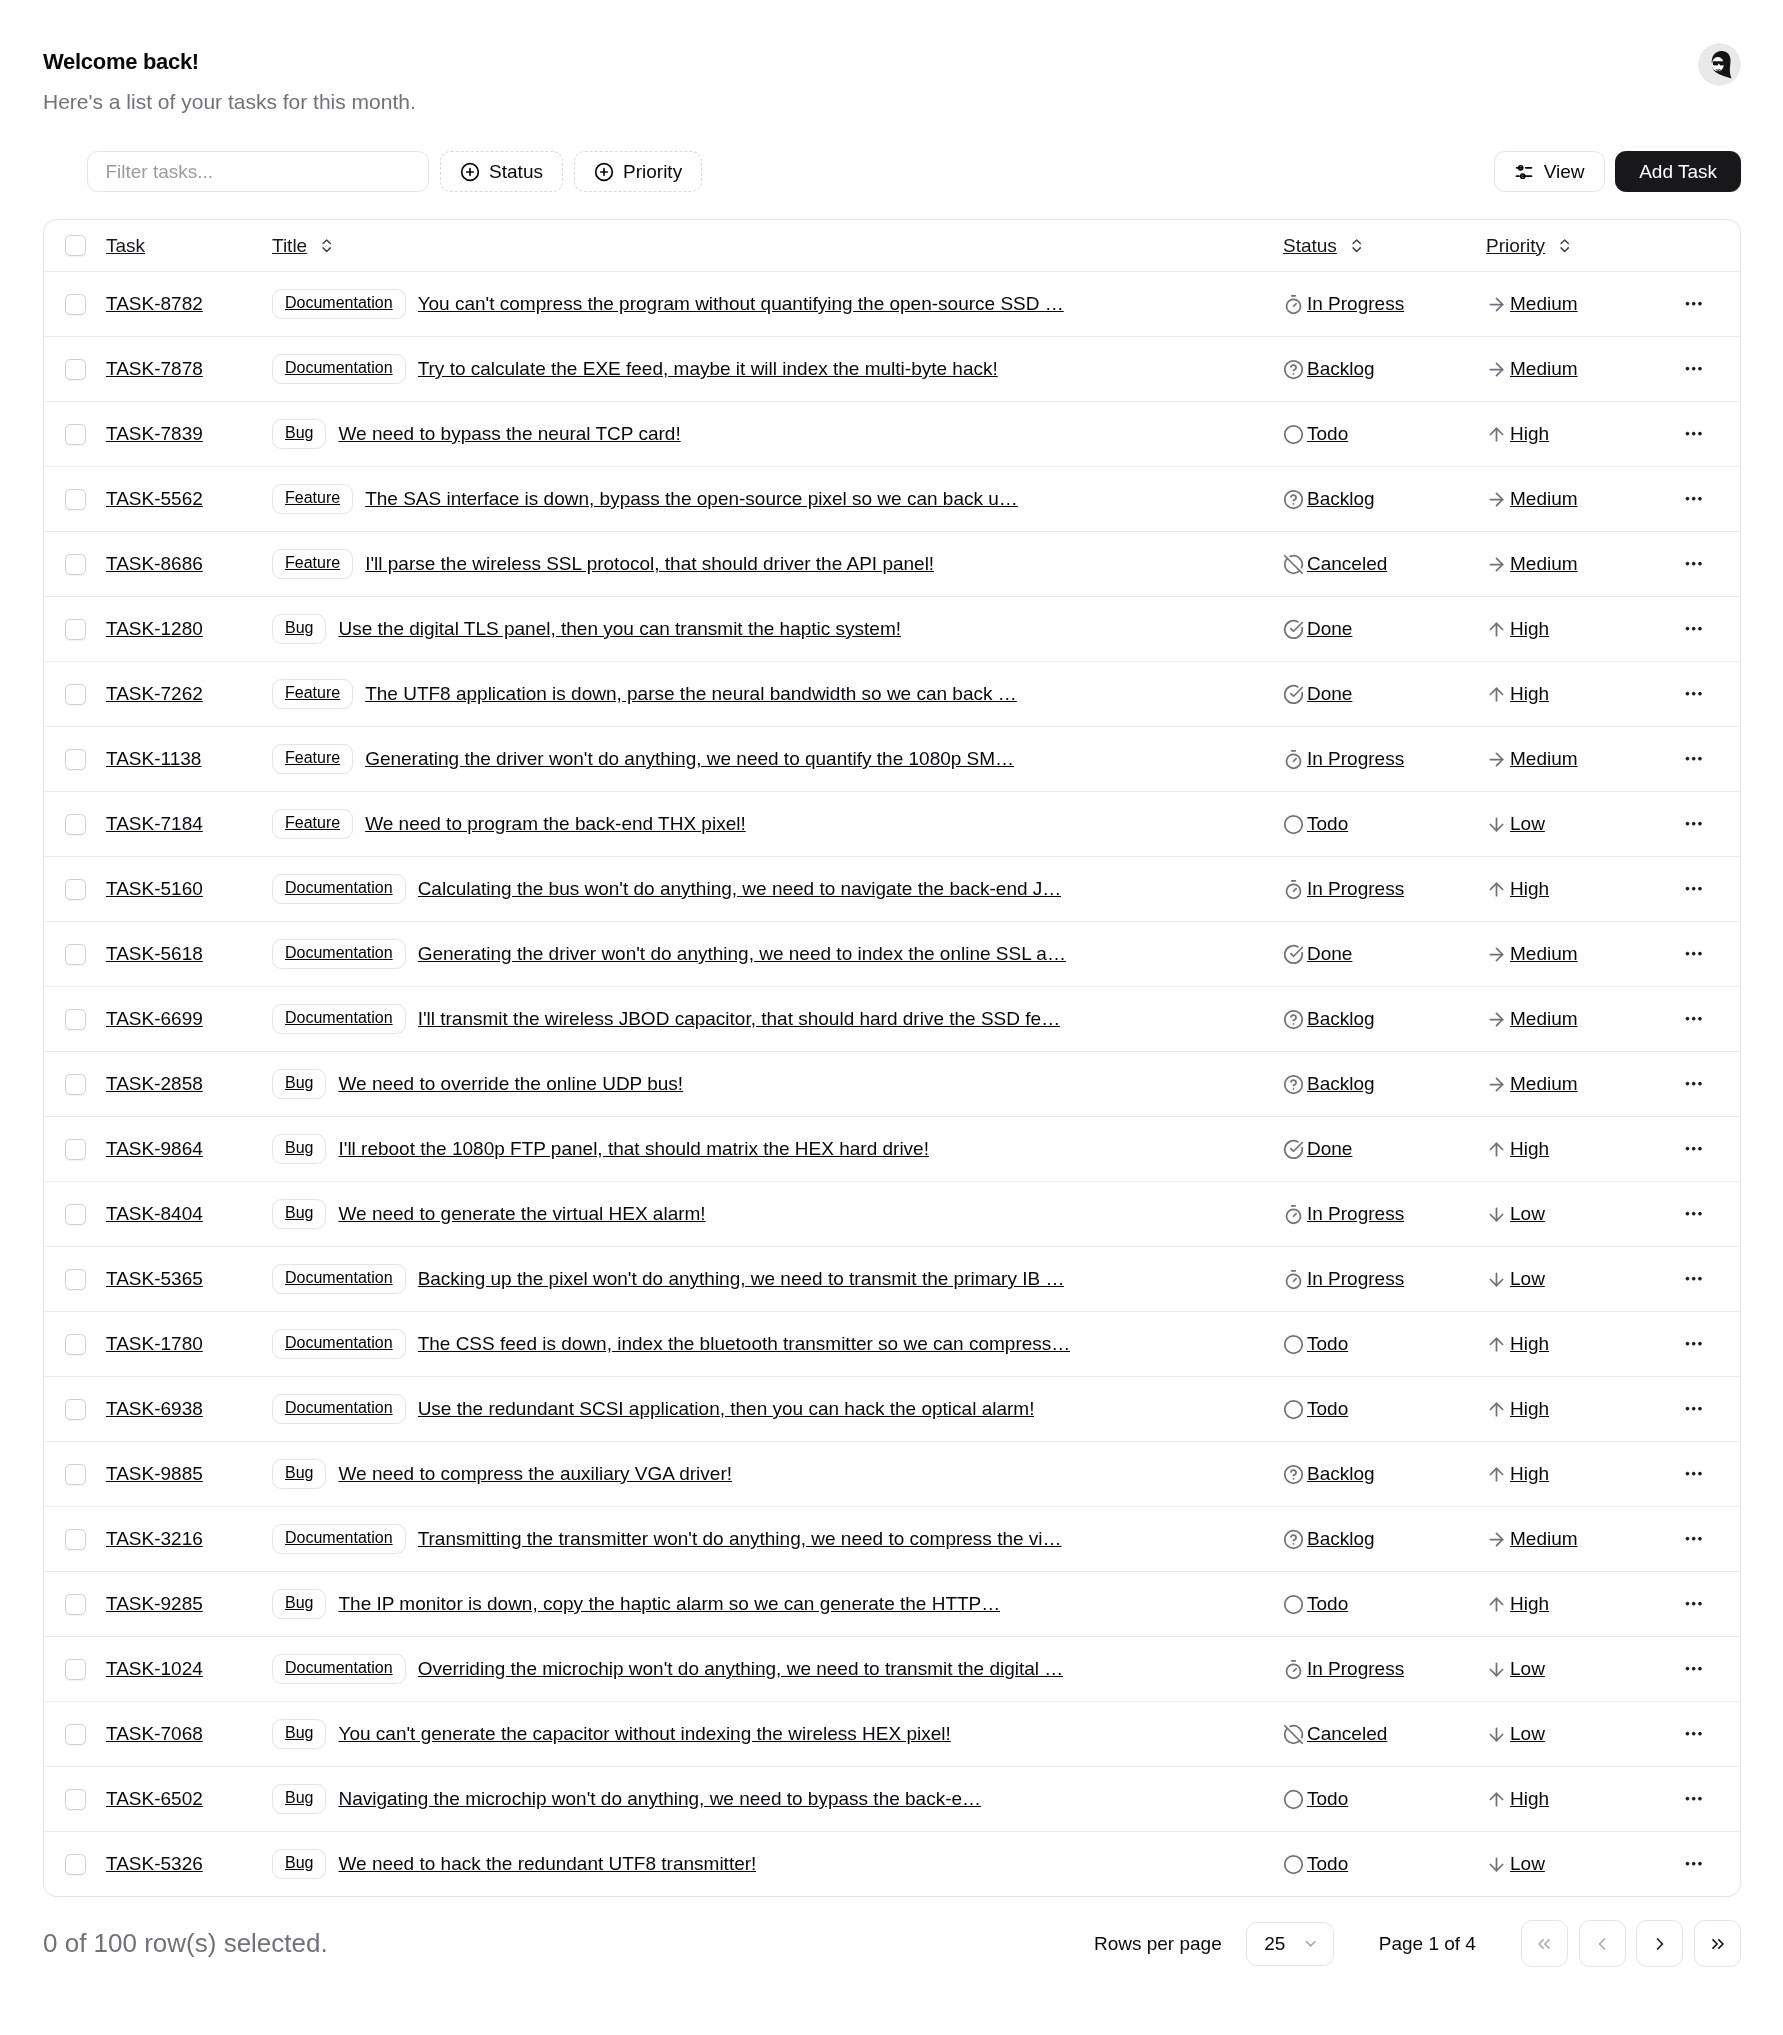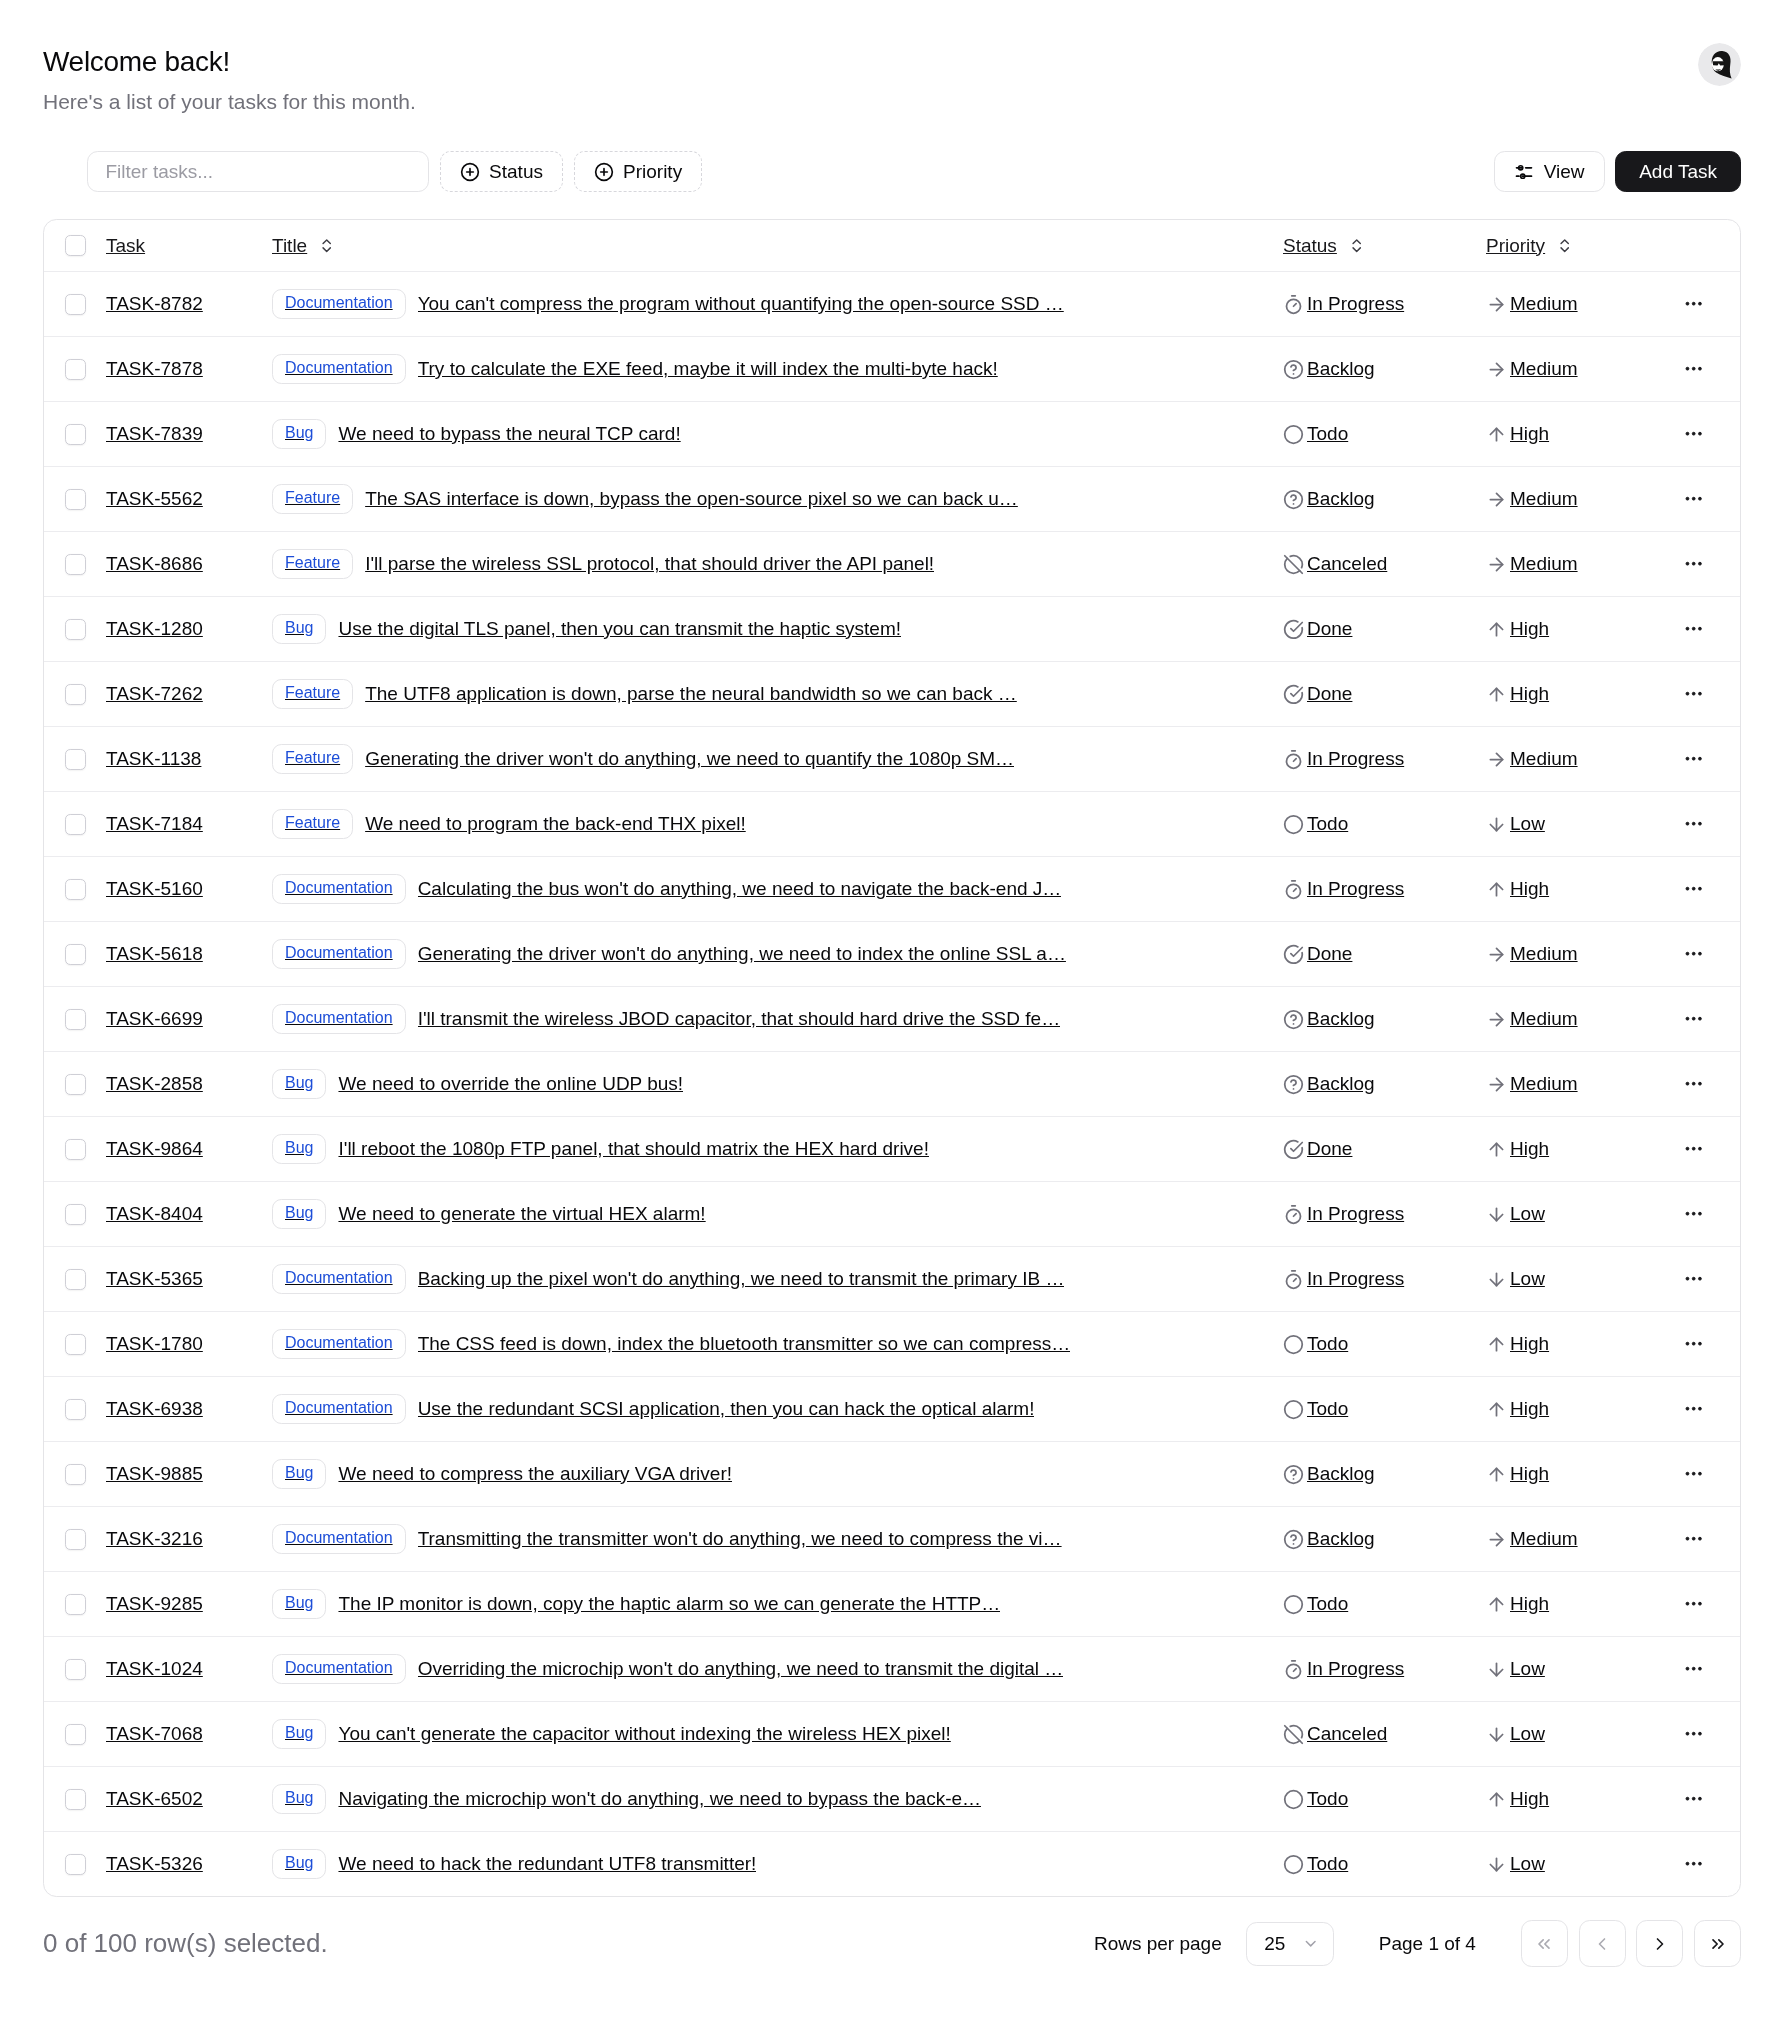--- a/index.html
+++ b/index.html
@@ -4,21 +4,21 @@
 <style>
   * { box-sizing: border-box; margin: 0; padding: 0; }
   html, body { width: 1784px; height: 2035px; background: #ffffff; }
   body {
     font-family: "Liberation Sans", "DejaVu Sans", sans-serif;
     color: #09090b;
     padding: 43px 43px 0 43px;
   }
   
   .page-header { display: flex; justify-content: space-between; align-items: flex-start; }
-  .page-title { font-size: 28px; font-weight: 400; letter-spacing: -0.3px; line-height: 37px; }
+  .page-title { font-size: 22px; font-weight: 700; letter-spacing: -0.3px; line-height: 37px; }
   .page-subtitle { font-size: 21px; color: #71717a; margin-top: 8px; line-height: 27px; }
   .avatar { width: 43px; height: 43px; border-radius: 50%; overflow: hidden; flex: none; cursor: pointer; }
   
   .toolbar { display: flex; align-items: center; margin-top: 36px; gap: 10.7px; padding-left: 44px; }
   .filter-input {
     width: 342px; height: 41px; border: 1.3px solid #e4e4e7; border-radius: 10.7px;
     padding: 0 17.4px; font-size: 19px; font-family: inherit; color: #09090b; outline: none;
   }
   .filter-input::placeholder { color: #9b9ba3; }
   .btn {
@@ -46,21 +46,21 @@
   .cell { display: flex; align-items: center; min-width: 0; }
   .cell.select { padding-left: 21.4px; }
   .checkbox {
     width: 21px; height: 21px; border: 1.3px solid #cfcfd6; border-radius: 5.3px; background: #fff;
     box-shadow: 0 0.7px 1.3px rgba(0,0,0,.05); cursor: pointer; flex: none;
   }
   .sort-btn { display: inline-flex; align-items: center; gap: 11px; cursor: pointer; }
   .sort-btn svg { width: 17.4px; height: 17.4px; color: #3f3f46; }
   .badge {
     border: 1.3px solid #e4e4e7; border-radius: 9.4px; padding: 4.7px 12px 6px 12px;
-    font-size: 16px; font-weight: 500; color: #1d4ed8; white-space: nowrap; flex: none;
+    font-size: 16px; font-weight: 500; color: #000000; white-space: nowrap; flex: none;
   }
   .cell.title-cell { gap: 12px; padding-right: 20px; }
   .title-text { white-space: nowrap; overflow: hidden; text-overflow: clip; }
   .status-cell, .priority-cell { gap: 3px; }
   .status-cell svg, .priority-cell svg { width: 21px; height: 21px; color: #71717a; flex: none; }
   .ellipsis-btn {
     background: none; border: none; cursor: pointer; color: #18181b;
     display: inline-flex; align-items: center; padding: 6.7px;
   }
   .ellipsis-btn svg { width: 21.4px; height: 21.4px; }

